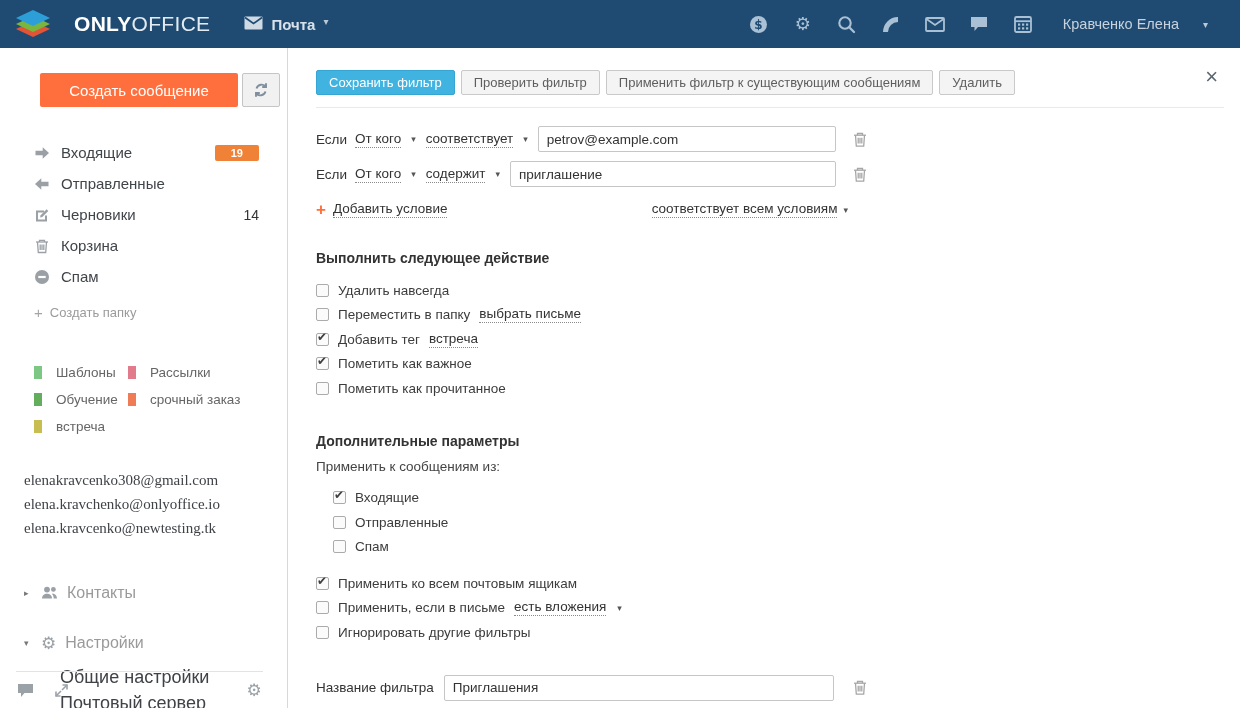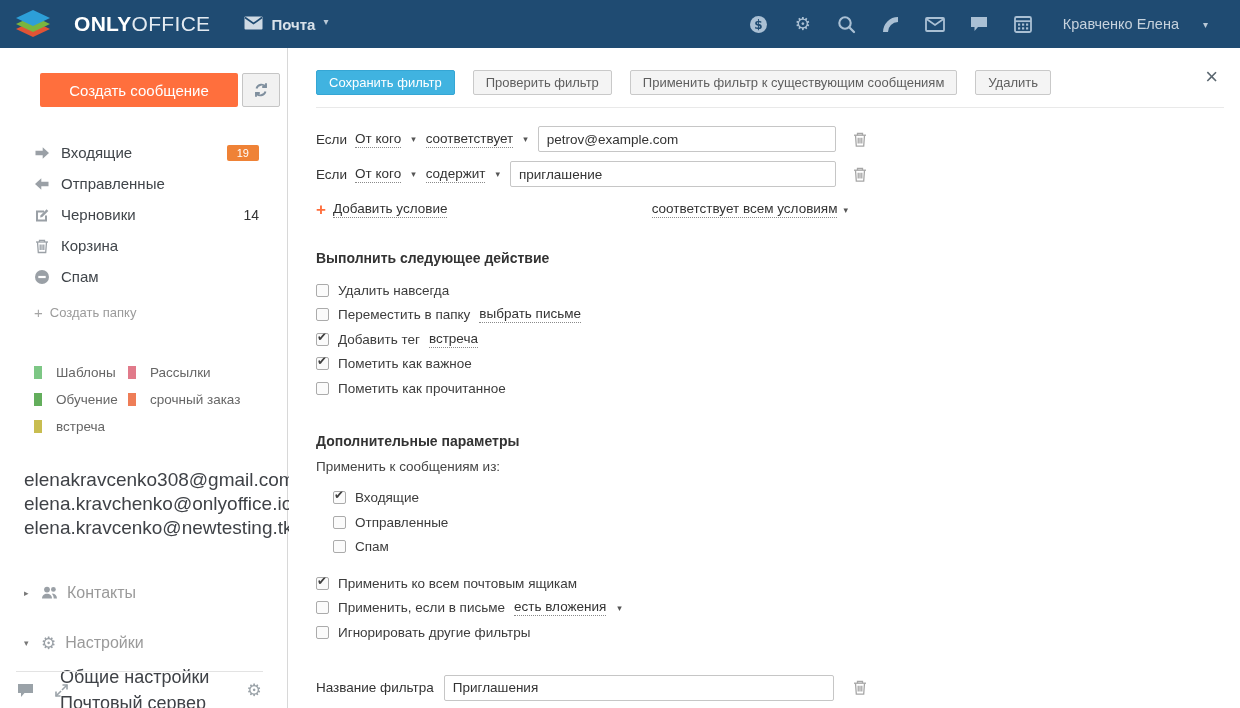--- a/index.html
+++ b/index.html
@@ -26,46 +26,46 @@
              border-right:1px solid #d8d8d8; }
   .compose-row { display:flex; gap:4px; padding:25px 0 0 40px; }
   .compose-btn { width:198px; height:34px; background:#ff6f3d; border:none; border-radius:2px;
                  color:#fff; font-size:15px; font-family:inherit; cursor:pointer; }
   .refresh-btn { width:38px; height:34px; background:#f1f1f1; border:1px solid #c5c5c5; border-radius:2px;
                  display:flex; align-items:center; justify-content:center; cursor:pointer; }
   .folders { margin-top:30px; }
   .folder { display:flex; align-items:center; height:31px; padding-left:34px; padding-right:28px;
             font-size:15px; color:#40454a; cursor:pointer; }
   .folder .ficon { width:16px; height:16px; margin-right:11px; flex:0 0 16px; }
-  .badge { margin-left:auto; background:#ef8236; color:#fff; font-size:11px; font-weight:normal;
-           border-radius:2px; padding:2px 10px; }
+  .badge { margin-left:auto; background:#ef8236; color:#fff; font-size:11px; font-weight:bold;
+           border-radius:2px; padding:2px 16px; }
   .fcount { margin-left:auto; font-size:14px; color:#333; }
   .create-folder { margin:12px 0 0 34px; font-size:13px; color:#9b9b9b; cursor:pointer; display:flex; gap:7px; align-items:center; }
   .create-folder .plus { font-size:15px; color:#a5a5a5; }
   .tags { margin:44px 0 0 34px; display:grid; grid-template-columns:80px auto; column-gap:14px; row-gap:12px; }
   .tag { display:flex; align-items:center; gap:14px; font-size:13.5px; color:#666; cursor:pointer; }
   .tag-sq { width:8px; height:13px; flex:0 0 8px; }
   .accounts { margin:34px 0 0 24px; }
-  .account { font-size:19px; color:#3f4247; line-height:24px; cursor:pointer; }
+  .account { font-size:15px; color:#3f4247; line-height:24px; cursor:pointer;font-family:Liberation Serif, serif; }
   .tree-item { display:flex; align-items:center; gap:9px; cursor:pointer; }
   .tree-item .tree-caret { font-family:"DejaVu Sans",sans-serif; font-size:9px; color:#777; width:8px; }
   .tree-item .tlabel { font-size:16px; color:#9a9a9a; }
   .contacts { margin:44px 0 0 24px; }
   .settings { margin:32px 0 0 24px; }
   .settings-sub { margin:12px 0 0 60px; }
   .settings-sub div { font-size:18px; color:#3f4247; line-height:26px; cursor:pointer; }
   .sidebar-footer { position:absolute; left:16px; right:24px; bottom:0; height:37px;
                     border-top:1px solid #e3e3e3; display:flex; align-items:center; gap:18px; }
   .fico { width:18px; height:18px; display:flex; align-items:center; justify-content:center; cursor:pointer; }
   .footer-gear { margin-left:auto; font-size:17px; color:#9aa2a8; }
 
   
   .main { position:absolute; left:289px; top:48px; right:0; bottom:0; background:#fff; }
   .toolbar { margin:22px 16px 0 27px; padding-bottom:12px; border-bottom:1px solid #e9e9e9;
-             display:flex; gap:18px; }
+             display:flex; gap:6px; }
   .btn { height:25px; padding:0 12px; font-size:13px; font-family:inherit; border-radius:2px; cursor:pointer; }
   .btn-primary { background:#40b3e0; border:1px solid #35a6d4; color:#fff; }
   .btn-gray { background:#f4f4f4; border:1px solid #c9c9c9; color:#5e5e5e; }
   .close-x { position:absolute; top:18px; right:22px; font-size:22px; color:#5b6770; cursor:pointer; line-height:1; }
 
   .form { margin:18px 0 0 27px; width:552px; }
   .cond-row { display:flex; align-items:center; gap:8px; margin-bottom:9px; }
   .iflabel { font-size:13.5px; color:#333; }
   .ddl { font-size:13.5px; color:#333; border-bottom:1px dotted #8a8a8a; padding-bottom:1px; cursor:pointer; white-space:nowrap; }
   .dcaret { font-family:"DejaVu Sans",sans-serif; font-size:9px; color:#555; margin:0 2px; }

